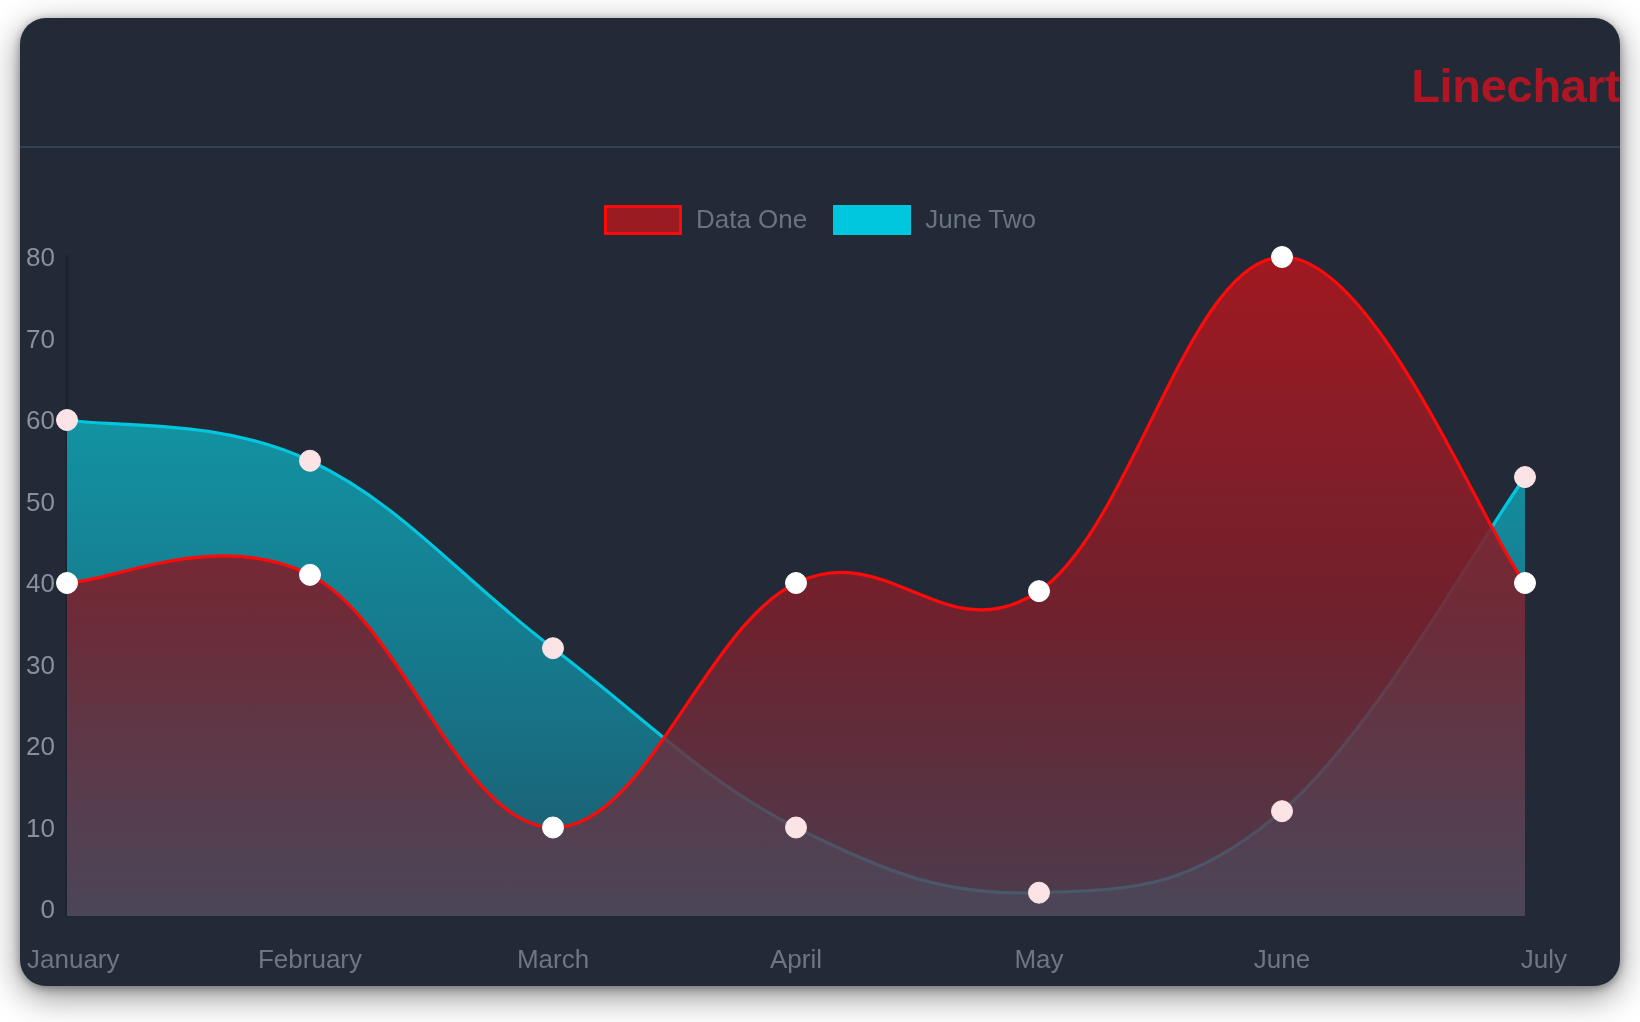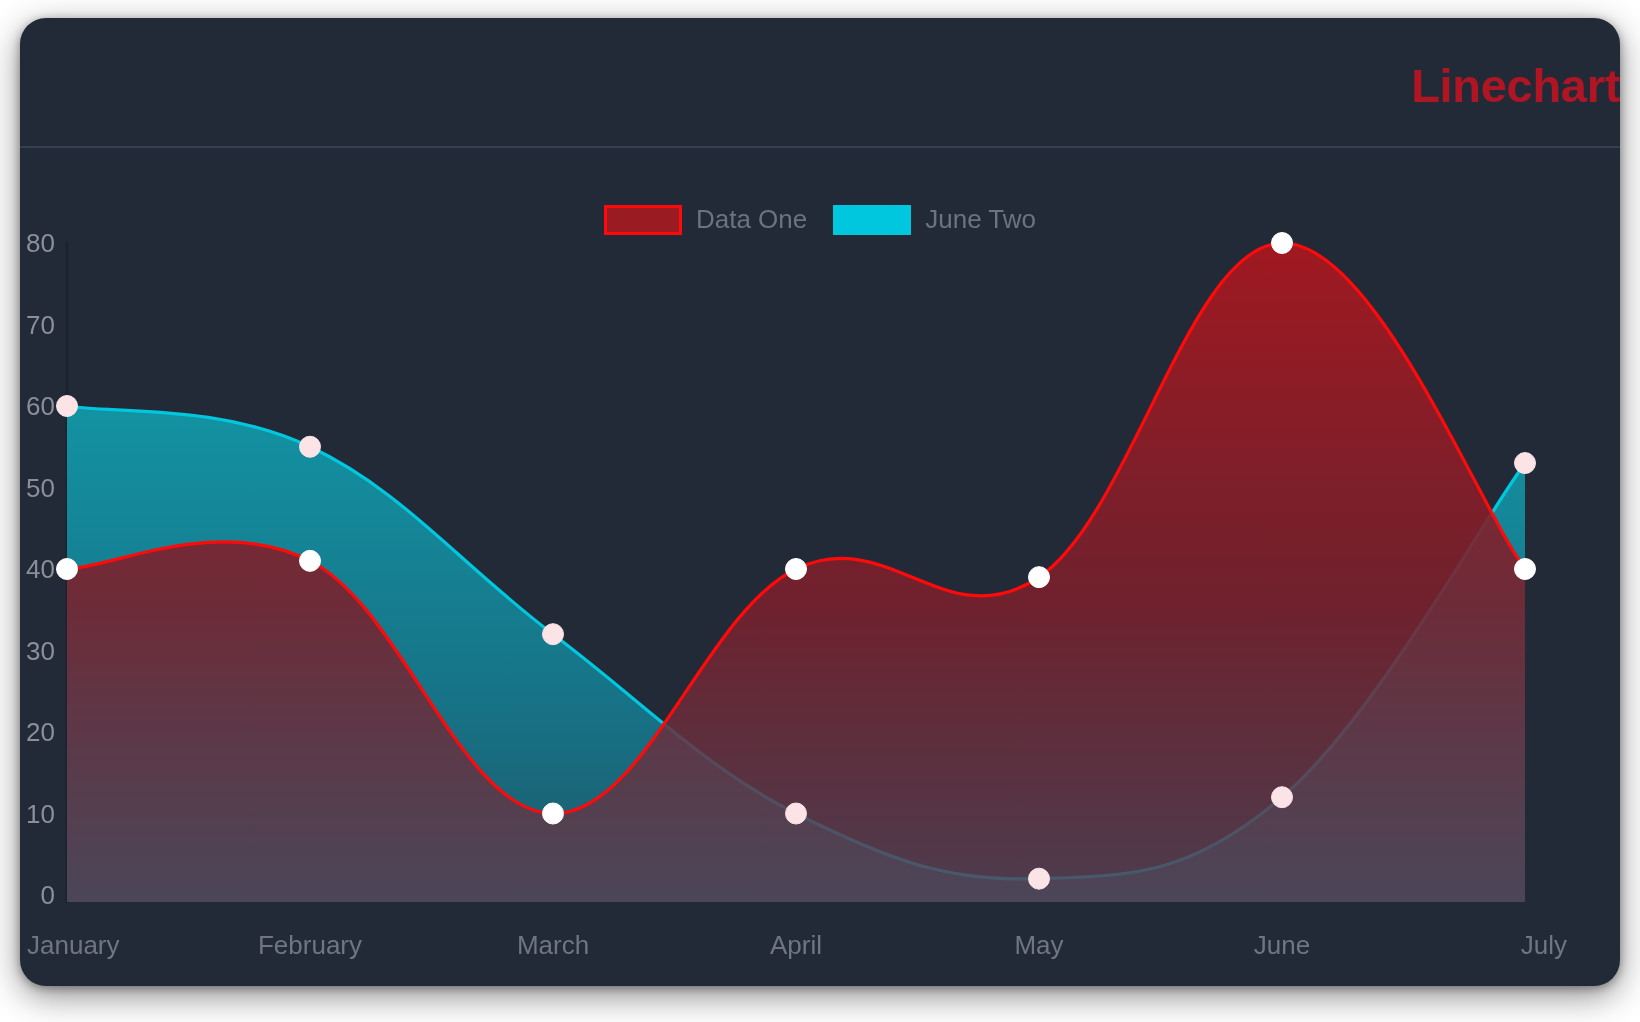--- a/index.html
+++ b/index.html
@@ -91,21 +91,21 @@
 
   .legend-label {
     font-size: 26px;
     color: #6b7280;
     white-space: nowrap;
   }
 
   .plot-wrap {
     position: absolute;
     left: 0;
-    top: 0;
+    top: 14px;
     width: 1468px;
     height: 968px;
     text-align: right;
   }
 
   svg.plot {
     position: absolute;
     left: 0;
     top: 0;
     width: 1600px;

